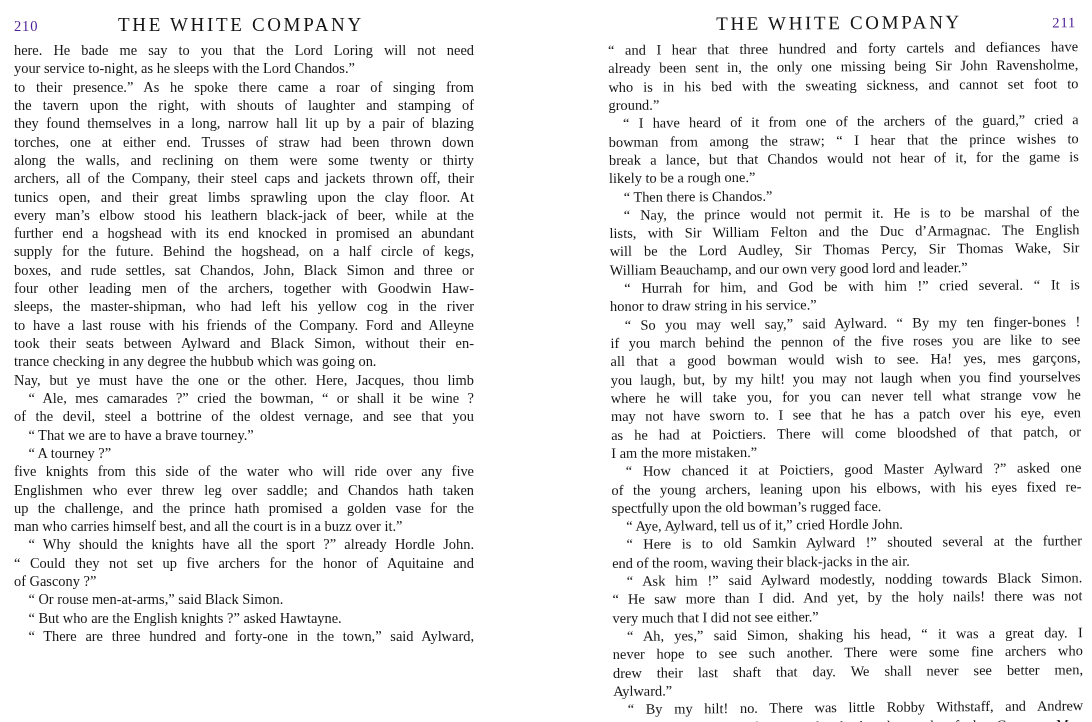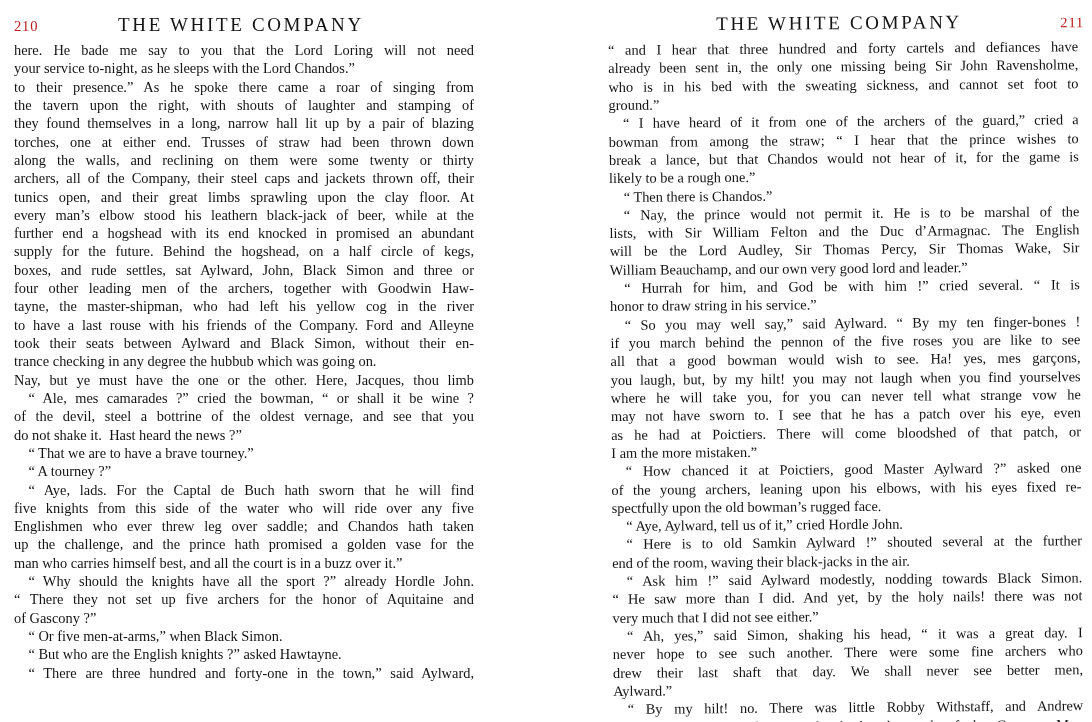--- a/index.html
+++ b/index.html
@@ -48,24 +48,24 @@
     left: 0;
     right: 0;
     height: 26px;
   }
   .runhead .folio {
     position: absolute;
     top: 6px;
     font-size: 14.5px;
     letter-spacing: 0.06em;
     font-variant-numeric: oldstyle-nums;
-    color: #b91c1c;
+    color: #4c1d95;
   }
   .page.verso .runhead .folio { left: 14px; }
-  .page.recto .runhead .folio { right: 8px; }
+  .page.recto .runhead .folio { right: 16px; }
 
   .runhead .title {
     position: absolute;
     top: 2px;
     font-size: 19px;
     letter-spacing: 0.14em;
     white-space: nowrap;
     color: #141414;
   }
   .page.verso .runhead .title { left: 118px; }
@@ -122,41 +122,39 @@
         <div class="ln j">to their presence.”  As he spoke there came a roar of singing from</div>
         <div class="ln j">the tavern upon the right, with shouts of laughter and stamping of</div>
         <div class="ln j">they found themselves in a long, narrow hall lit up by a pair of blazing</div>
         <div class="ln j">torches, one at either end.  Trusses of straw had been thrown down</div>
         <div class="ln j">along the walls, and reclining on them were some twenty or thirty</div>
         <div class="ln j">archers, all of the Company, their steel caps and jackets thrown off, their</div>
         <div class="ln j">tunics open, and their great limbs sprawling upon the clay floor.  At</div>
         <div class="ln j">every man’s elbow stood his leathern black-jack of beer, while at the</div>
         <div class="ln j">further end a hogshead with its end knocked in promised an abundant</div>
         <div class="ln j">supply for the future.  Behind the hogshead, on a half circle of kegs,</div>
-        <div class="ln j">boxes, and rude settles, sat Aylward, John, Black Simon and three or</div>
+        <div class="ln j">boxes, and rude settles, sat Chandos, John, Black Simon and three or</div>
         <div class="ln j">four other leading men of the archers, together with Goodwin Haw-</div>
-        <div class="ln j">tayne, the master-shipman, who had left his yellow cog in the river</div>
+        <div class="ln j">sleeps, the master-shipman, who had left his yellow cog in the river</div>
         <div class="ln j">to have a last rouse with his friends of the Company.  Ford and Alleyne</div>
         <div class="ln j">took their seats between Aylward and Black Simon, without their en-</div>
         <div class="ln f">trance checking in any degree the hubbub which was going on.</div>
         <div class="ln j">Nay, but ye must have the one or the other.  Here, Jacques, thou limb</div>
         <div class="ln j ind">  “ Ale, mes camarades ?” cried the bowman, “ or shall it be wine ?</div>
         <div class="ln j">of the devil, steel a bottrine of the oldest vernage, and see that you</div>
-        <div class="ln f">do not shake it.  Hast heard the news ?”</div>
         <div class="ln f ind">  “ That we are to have a brave tourney.”</div>
         <div class="ln f ind">  “ A tourney ?”</div>
-        <div class="ln j ind">  “ Aye, lads.  For the Captal de Buch hath sworn that he will find</div>
         <div class="ln j">five knights from this side of the water who will ride over any five</div>
         <div class="ln j">Englishmen who ever threw leg over saddle; and Chandos hath taken</div>
         <div class="ln j">up the challenge, and the prince hath promised a golden vase for the</div>
         <div class="ln f">man who carries himself best, and all the court is in a buzz over it.”</div>
         <div class="ln j ind">  “ Why should the knights have all the sport ?” already Hordle John.</div>
-        <div class="ln j">“ There they not set up five archers for the honor of Aquitaine and</div>
+        <div class="ln j">“ Could they not set up five archers for the honor of Aquitaine and</div>
         <div class="ln f">of Gascony ?”</div>
-        <div class="ln f ind">  “ Or five men-at-arms,” when Black Simon.</div>
+        <div class="ln f ind">  “ Or rouse men-at-arms,” said Black Simon.</div>
         <div class="ln f ind">  “ But who are the English knights ?” asked Hawtayne.</div>
         <div class="ln j ind">  “ There are three hundred and forty-one in the town,” said Aylward,</div>
       </div>
 
   </div>
 
   <div class="page recto">
 
     <div class="runhead">
       <span class="title">THE WHITE COMPANY</span>

